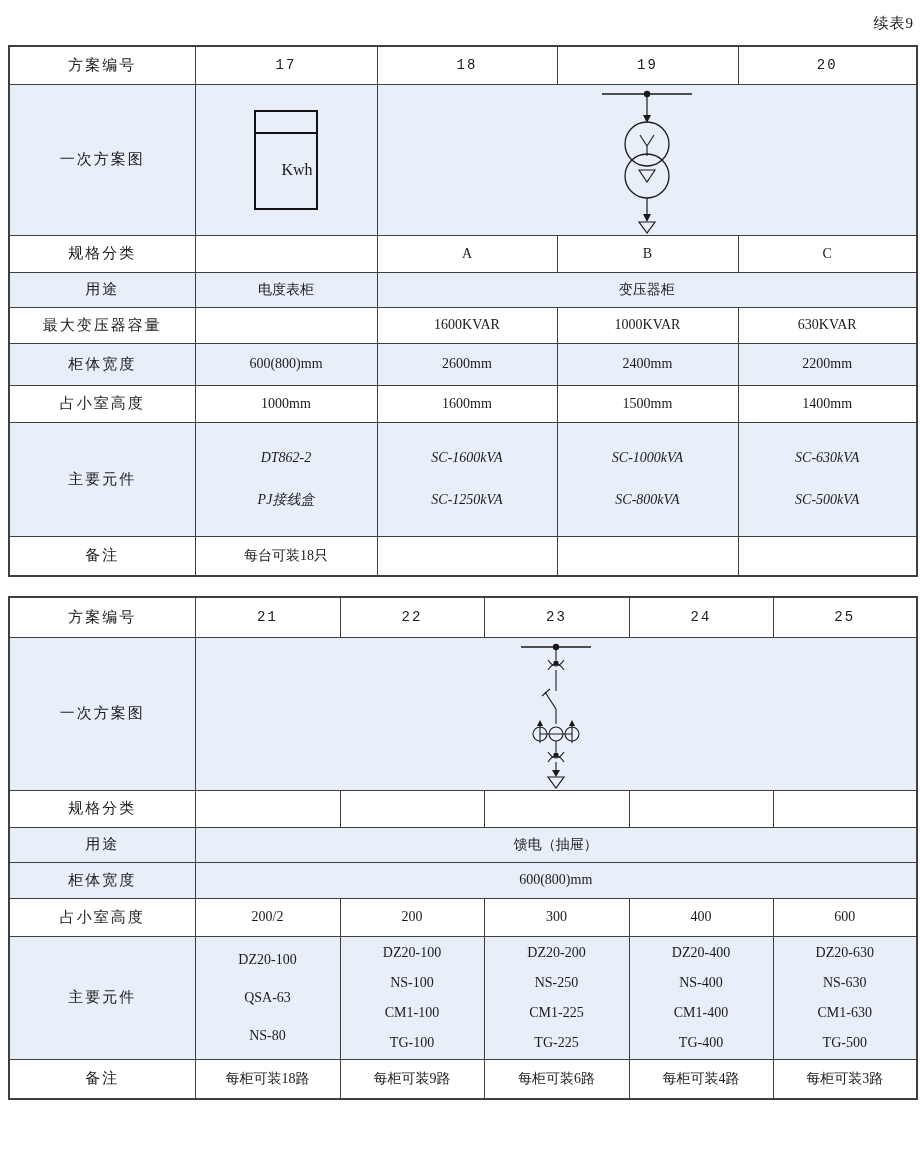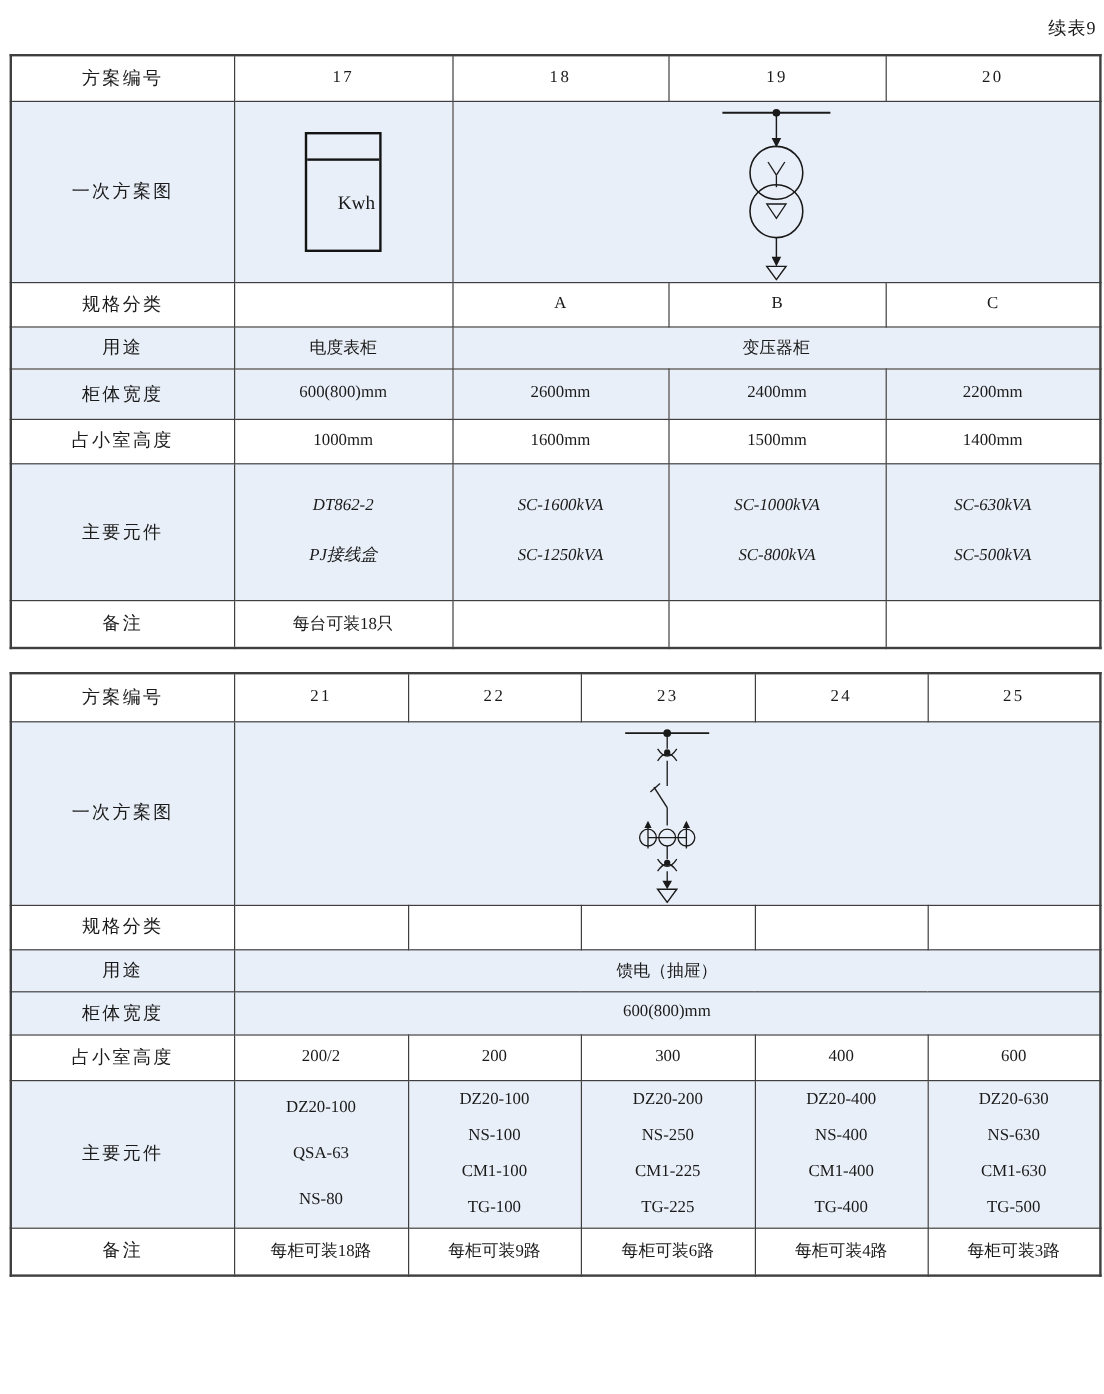--- a/index.html
+++ b/index.html
@@ -20,21 +20,21 @@
   #table1{margin-top:45px;}
   #table2{margin-top:19px;}
   td{
     border:1px solid #3f3f3f;
     text-align:center;vertical-align:middle;
     font-size:14px;padding:1px 2px;
     overflow:hidden;
   }
   td.lbl{font-size:15px;letter-spacing:2px;font-family:Liberation Serif, serif;}
   tr.alt td{background:#e9eff8;}
-  td.num{letter-spacing:2px;}
+  td.num{letter-spacing:2px;font-family:Liberation Mono, monospace;}
   .comp-line{line-height:30px;}
   .comp-line.wide{margin:12px 0;font-style:italic;}
   
   .kwh-box{
     width:64px;height:100px;margin:0 auto;
     border:2px solid #141414;box-sizing:border-box;
   }
   .kwh-box .kwh-top{
     height:22px;border-bottom:2px solid #141414;box-sizing:border-box;
   }
@@ -99,20 +99,27 @@
       <td class="lbl">规格分类</td>
       <td></td>
       <td>A</td>
       <td>B</td>
       <td>C</td>
     </tr>
     <tr style="height:35px" class="alt">
       <td class="lbl">用途</td>
       <td>电度表柜</td>
       <td colspan="3">变压器柜</td>
+    </tr>
+    <tr style="height:36px">
+      <td class="lbl">最大变压器容量</td>
+      <td></td>
+      <td>1600KVAR</td>
+      <td>1000KVAR</td>
+      <td>630KVAR</td>
     </tr>
     <tr style="height:42px" class="alt">
       <td class="lbl">柜体宽度</td>
       <td>600(800)mm</td>
       <td>2600mm</td>
       <td>2400mm</td>
       <td>2200mm</td>
     </tr>
     <tr style="height:37px">
       <td class="lbl">占小室高度</td>

